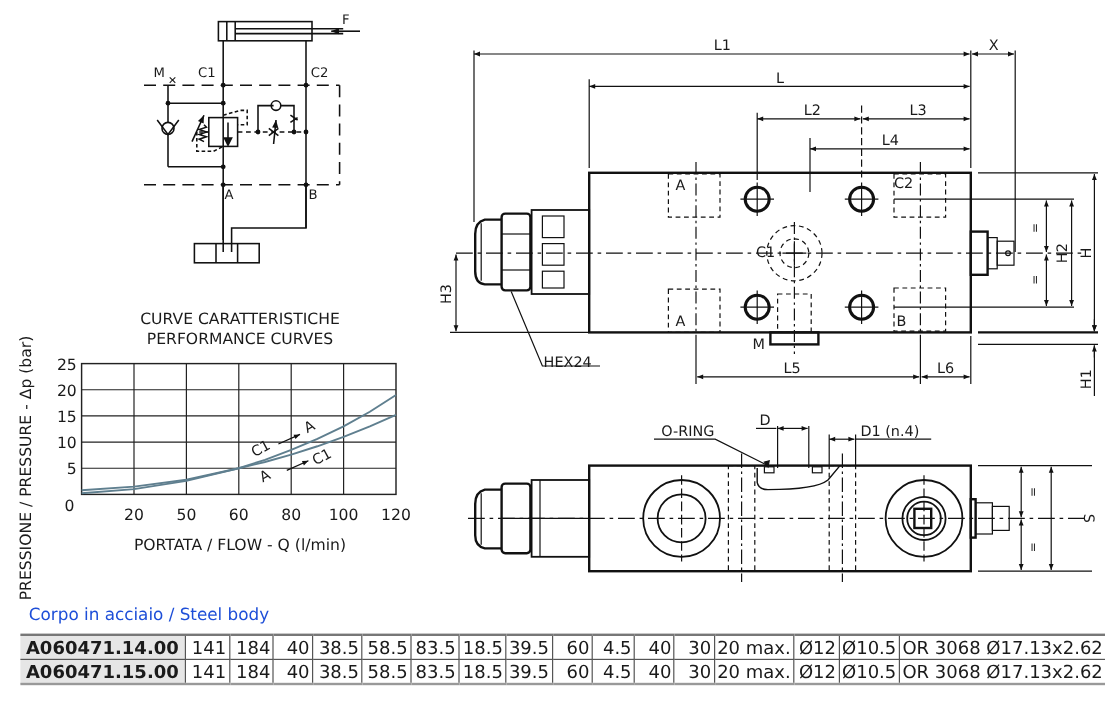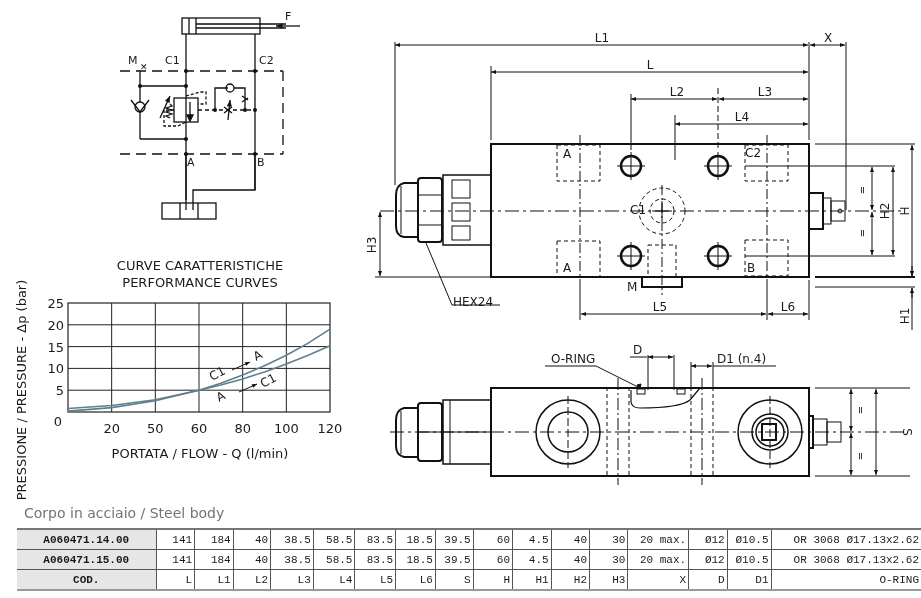--- a/index.html
+++ b/index.html
@@ -1,20 +1,20 @@
 <!DOCTYPE html>
 <html><head>
 <meta charset="utf-8">
 <style>
   html,body{margin:0;padding:0;background:#fff;}
   body{width:921px;height:598px;position:relative;overflow:hidden;font-family:"DejaVu Sans",sans-serif;color:#1a1a1a;}
   svg{position:absolute;left:0;top:0;}
   .t{font-family:"DejaVu Sans",sans-serif;fill:#1a1a1a;}
-  .caption{position:absolute;left:24px;top:505px;font-size:14px;color:#737373;}
-  table.spec{position:absolute;left:17px;top:528px;border-collapse:collapse;font-size:11px;font-family:Liberation Mono, monospace;}
+  .caption{position:absolute;left:24px;top:505px;font-size:14px;color:#1d4ed8;}
+  table.spec{position:absolute;left:17px;top:528px;border-collapse:collapse;font-size:15px;}
   table.spec td{border:1px solid #555;border-top:0;border-left:0;height:19px;padding:0 2px;text-align:right;white-space:nowrap;}
   table.spec tr:first-child td{border-top:2px solid #777;}
   table.spec tr:last-child td{border-bottom:2px solid #999;}
   table.spec td.code{background:#e6e6e6;font-weight:bold;width:136px;text-align:center;border-left:0;}
   table.spec td:last-child{border-right:0;margin-left:27px;}
 </style>
 </head>
 <body>
 
 <svg width="921" height="598" viewBox="0 0 921 598">
@@ -343,33 +343,14 @@
       <td>39.5</td>
       <td>60</td>
       <td>4.5</td>
       <td>40</td>
       <td style="text-align:right">30</td>
       <td>20 max.</td>
       <td>Ø12</td>
       <td>Ø10.5</td>
       <td>OR 3068 Ø17.13x2.62</td>
     </tr>
-    <tr>
-      <td class="code">COD.</td>
-      <td>L</td>
-      <td>L1</td>
-      <td>L2</td>
-      <td>L3</td>
-      <td>L4</td>
-      <td>L5</td>
-      <td>L6</td>
-      <td>S</td>
-      <td>H</td>
-      <td>H1</td>
-      <td>H2</td>
-      <td>H3</td>
-      <td>X</td>
-      <td>D</td>
-      <td>D1</td>
-      <td>O-RING</td>
-    </tr>
   </tbody>
 </table>
 
 </body></html>

